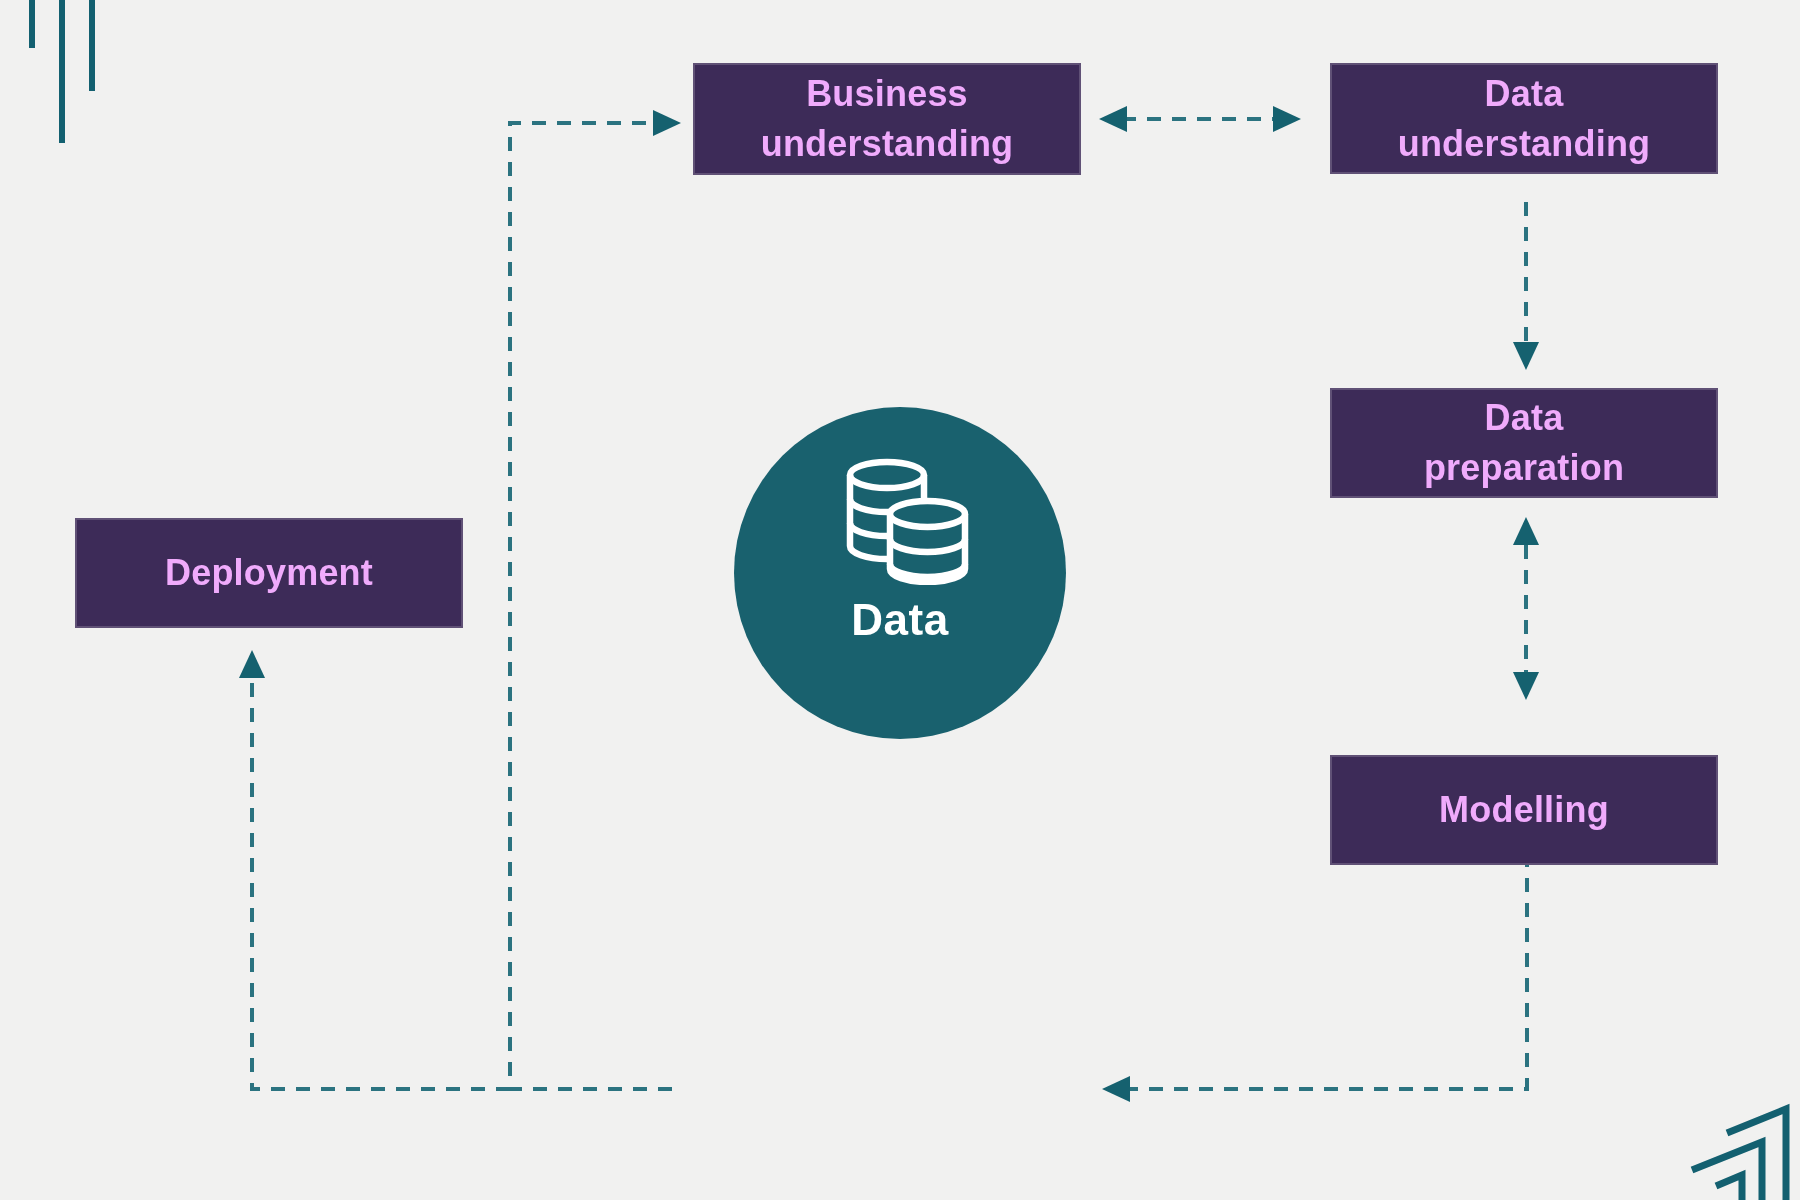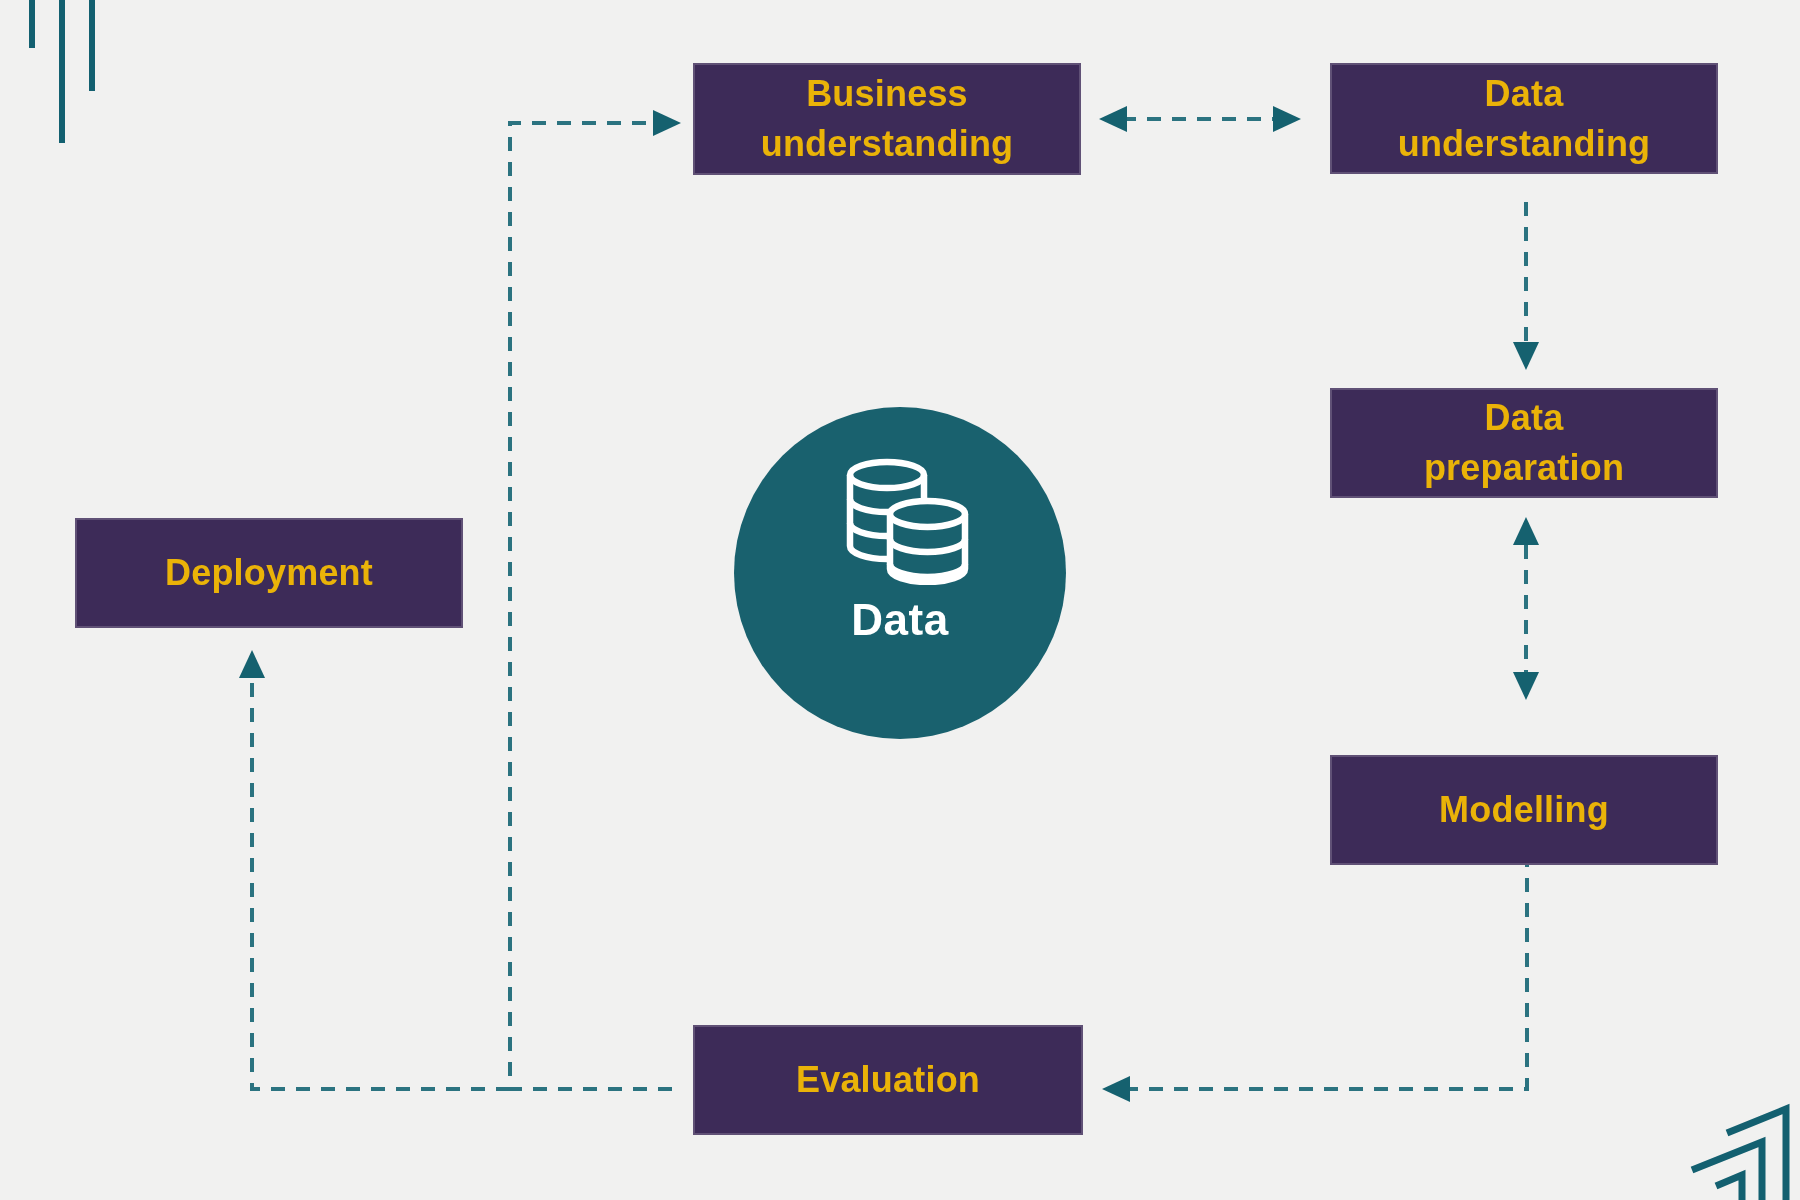--- a/index.html
+++ b/index.html
@@ -9,21 +9,21 @@
     font-family:"Liberation Sans", sans-serif;
     position:relative;overflow:hidden;
   }
   .stage{position:absolute;inset:0;width:1800px;height:1200px;}
   svg.overlay{position:absolute;left:0;top:0;pointer-events:none;}
   .node{
     position:absolute;
     background:#3d2b58;
     border:2px solid rgba(255,255,255,0.18);
     box-sizing:border-box;
-    color:#eab308;
+    color:#f0abfc;
     display:flex;align-items:center;justify-content:center;
     text-align:center;
     font-size:36px;font-weight:700;line-height:1.38;
     white-space:pre-line;
     letter-spacing:0.2px;
   }
   .node-business      {left:693px; top:63px;   width:388px; height:112px;}
   .node-data-underst  {left:1330px;top:63px;   width:388px; height:111px;}
   .node-data-prep     {left:1330px;top:388px;  width:388px; height:110px;}
   .node-modelling     {left:1330px;top:723px;  width:388px; height:110px;margin-top:32px;}
@@ -96,21 +96,20 @@
   <div class="node node-data-underst">Data
 understanding</div>
 
   <div class="node node-data-prep">Data
 preparation</div>
 
   <div class="node node-modelling">Modelling</div>
 
   <div class="node node-deployment">Deployment</div>
 
-  <div class="node node-evaluation">Evaluation</div>
 
   <div class="data-circle">
     <svg class="db-icon" width="150" height="130" viewBox="0 0 150 130">
 
       <g stroke="#ffffff" stroke-width="6.5" fill="none">
         <path d="M 25 20 V 91 A 37 13 0 0 0 99 91 V 20"></path>
         <ellipse cx="62" cy="20" rx="37" ry="13"></ellipse>
         <path d="M 25 44 A 37 13 0 0 0 99 44"></path>
         <path d="M 25 68 A 37 13 0 0 0 99 68"></path>
       </g>

